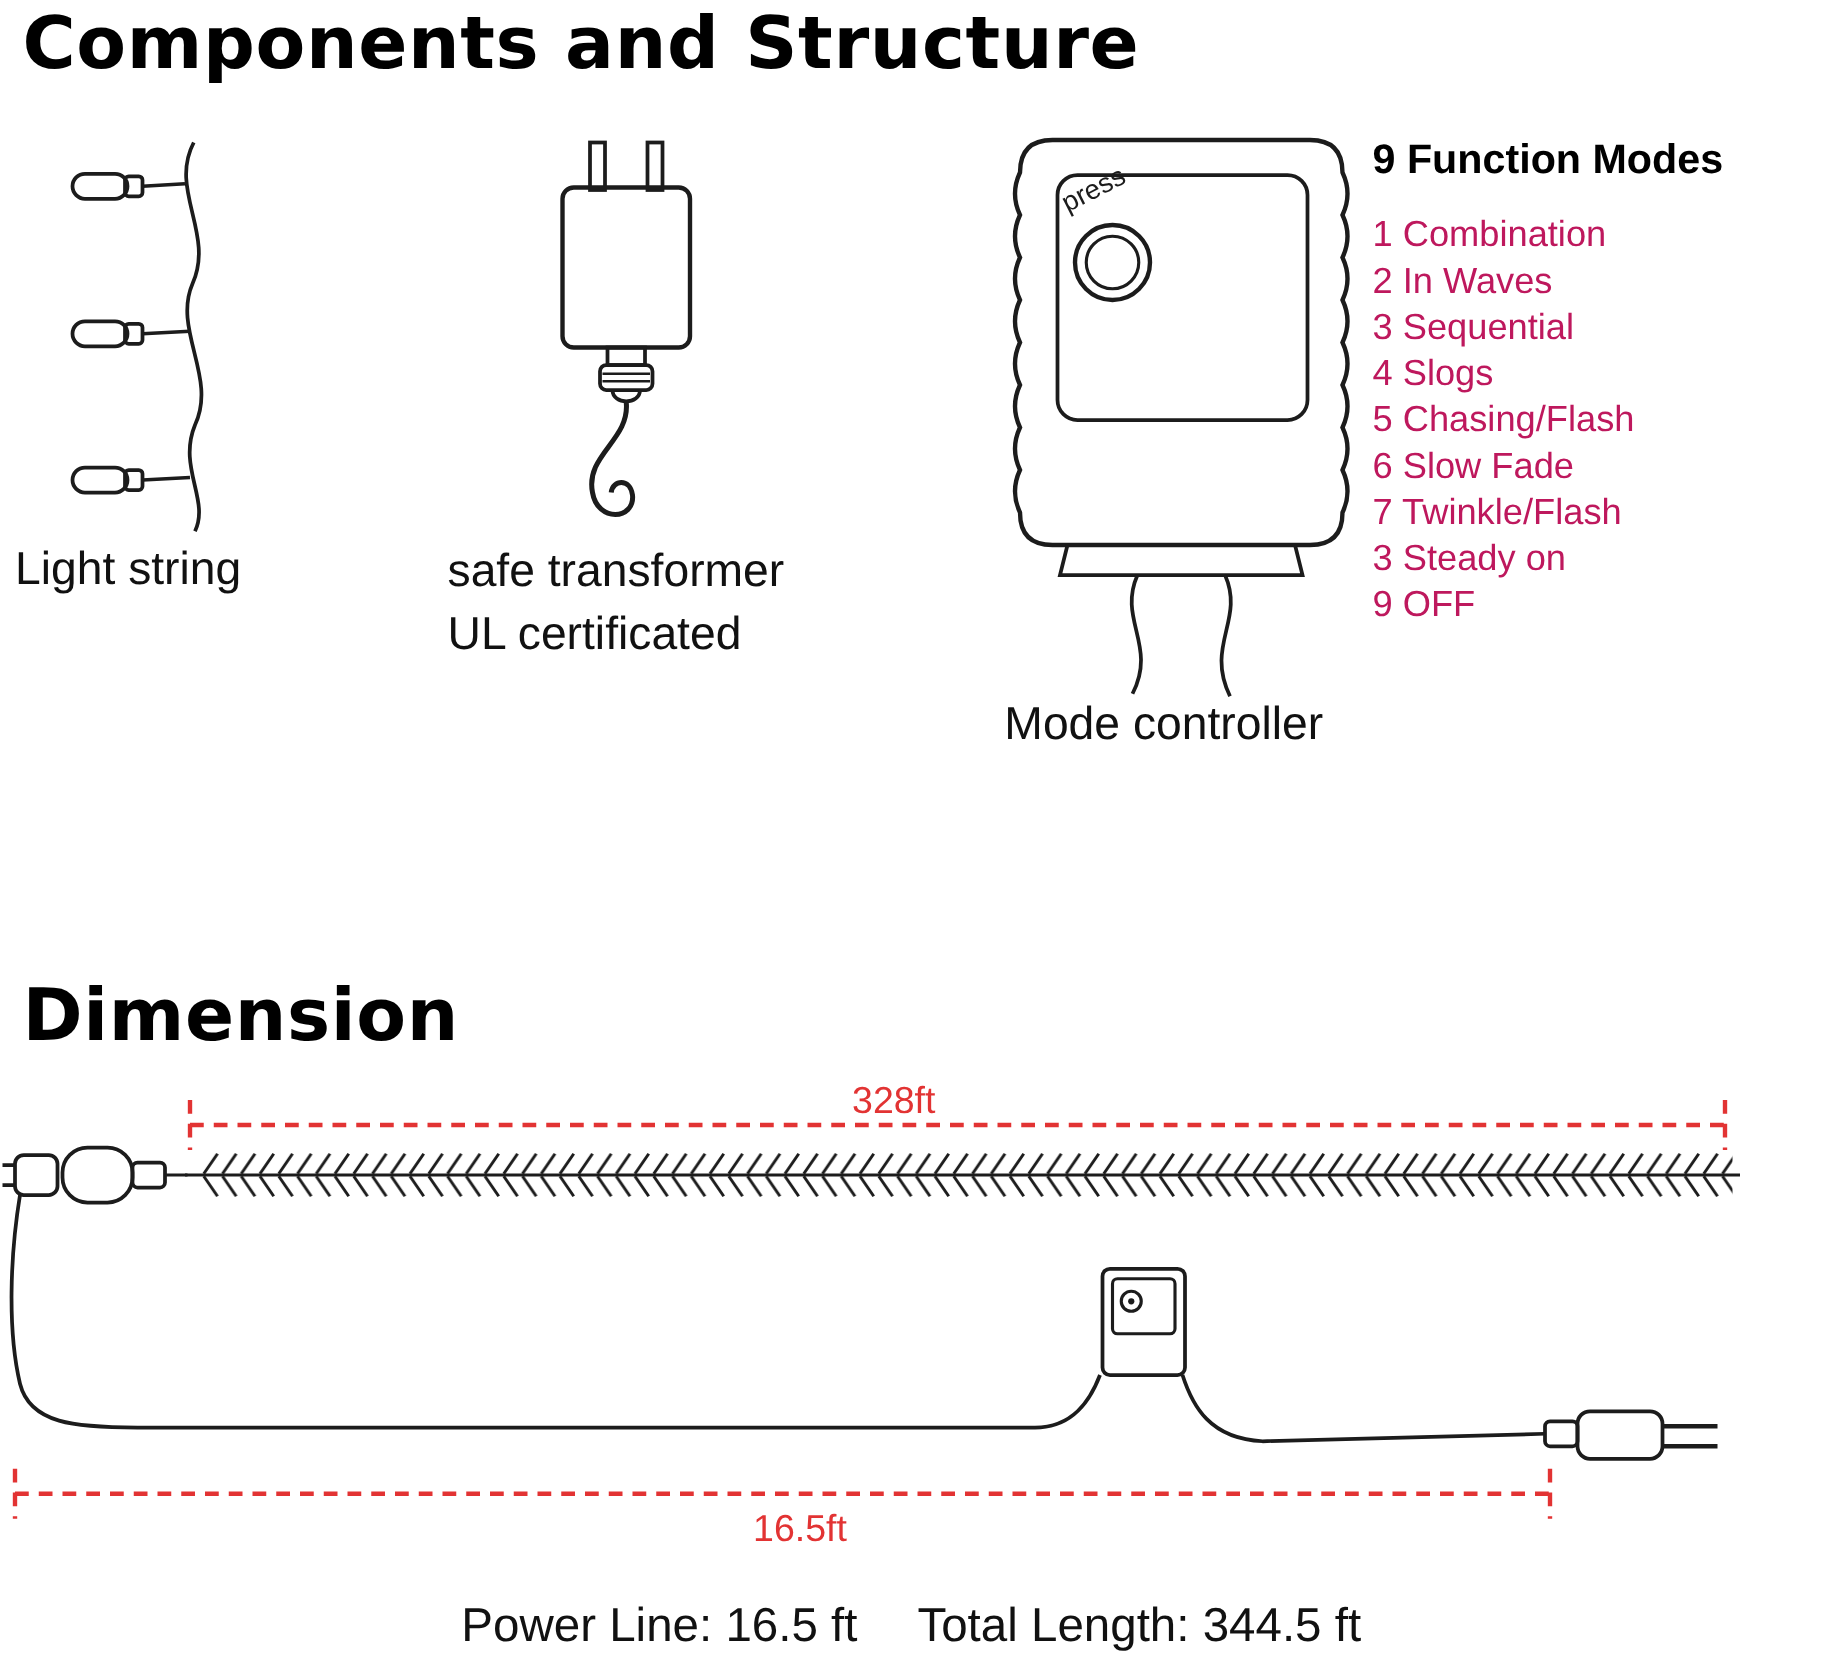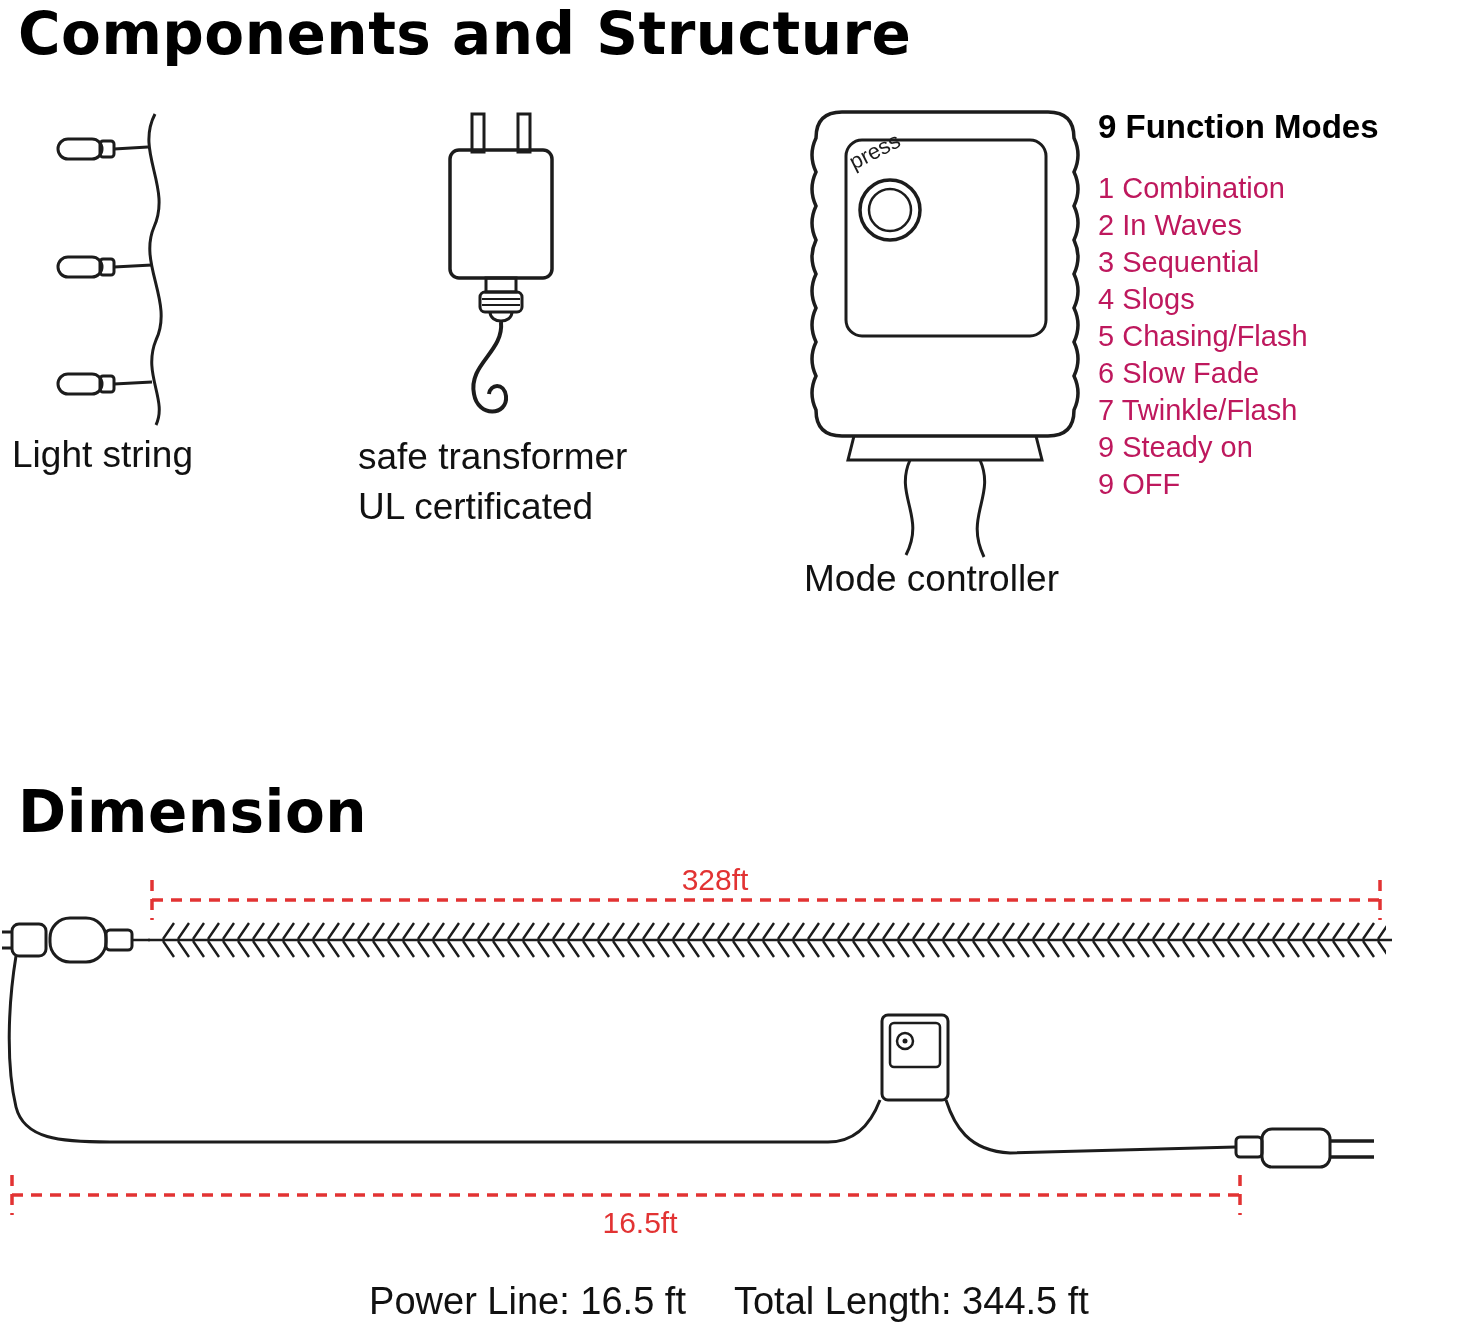--- a/index.html
+++ b/index.html
@@ -80,32 +80,32 @@
              q -8,-17 0,-34 q -8,-17 0,-34 q -8,-17 0,-34 q -8,-17 0,-34 q -8,-17 0,-34 q -8,-17 0,-34 q -8,-17 0,-34 q -8,-17 0,-34
              Q 26,12 52,12 Z"></path>
     <rect class="ink-stroke" stroke-width="3" x="56" y="40" width="200" height="196" rx="16"></rect>
     <circle class="ink-stroke" stroke-width="3.5" cx="100" cy="110" r="30"></circle>
     <circle class="ink-stroke" stroke-width="2.5" cx="100" cy="110" r="21"></circle>
     <text class="svg-press" transform="translate(64,70) rotate(-27)">press</text>
     <path class="ink-stroke" stroke-width="3" d="M 64,336 L 58,360 H 252 L 246,336"></path>
     <path class="ink-stroke" stroke-width="3" d="M 120,360 C 104,396 136,416 116,455"></path>
     <path class="ink-stroke" stroke-width="3" d="M 190,360 C 206,396 174,416 194,457"></path>
   </svg>
-  <div class="label" style="left:804px; top:558px; width:310px; ">Mode controller</div>
+  <div class="label" style="left:776px; top:558px; width:310px; text-align:center;">Mode controller</div>
 
   <div class="modes">
     <div class="modes-title">9 Function Modes</div>
     <div class="mode-item">1 Combination</div>
     <div class="mode-item">2 In Waves</div>
     <div class="mode-item">3 Sequential</div>
     <div class="mode-item">4 Slogs</div>
     <div class="mode-item">5 Chasing/Flash</div>
     <div class="mode-item">6 Slow Fade</div>
     <div class="mode-item">7 Twinkle/Flash</div>
-    <div class="mode-item">9 Steady on</div>
+    <div class="mode-item">3 Steady on</div>
     <div class="mode-item">9 OFF</div>
   </div>
 
   <div class="h1" style="left:18px; top:778px;">Dimension</div>
 
   <svg class="abs-svg" style="left:0px; top:855px;" width="1458" height="410" viewBox="0 0 1458 410">
     <defs>
       <pattern id="herringbone" width="15" height="40" patternUnits="userSpaceOnUse" patternTransform="translate(160,65)">
         <path d="M14,3 L3,19 M14,37 L3,21" stroke="#1c1c1c" stroke-width="2.4" fill="none"></path>
       </pattern>

